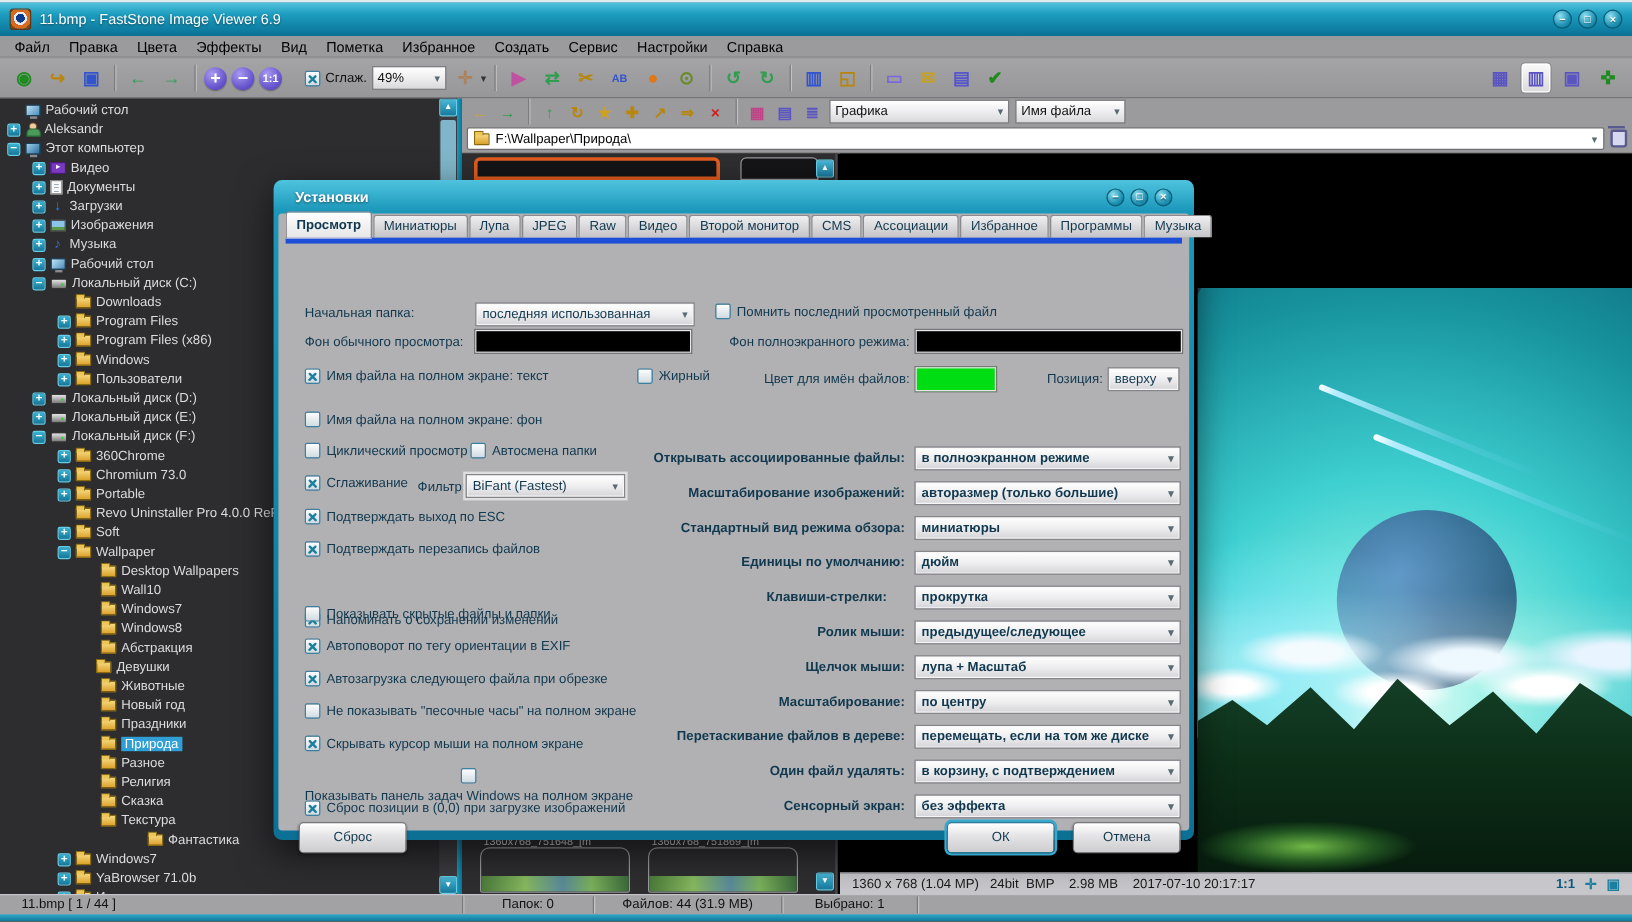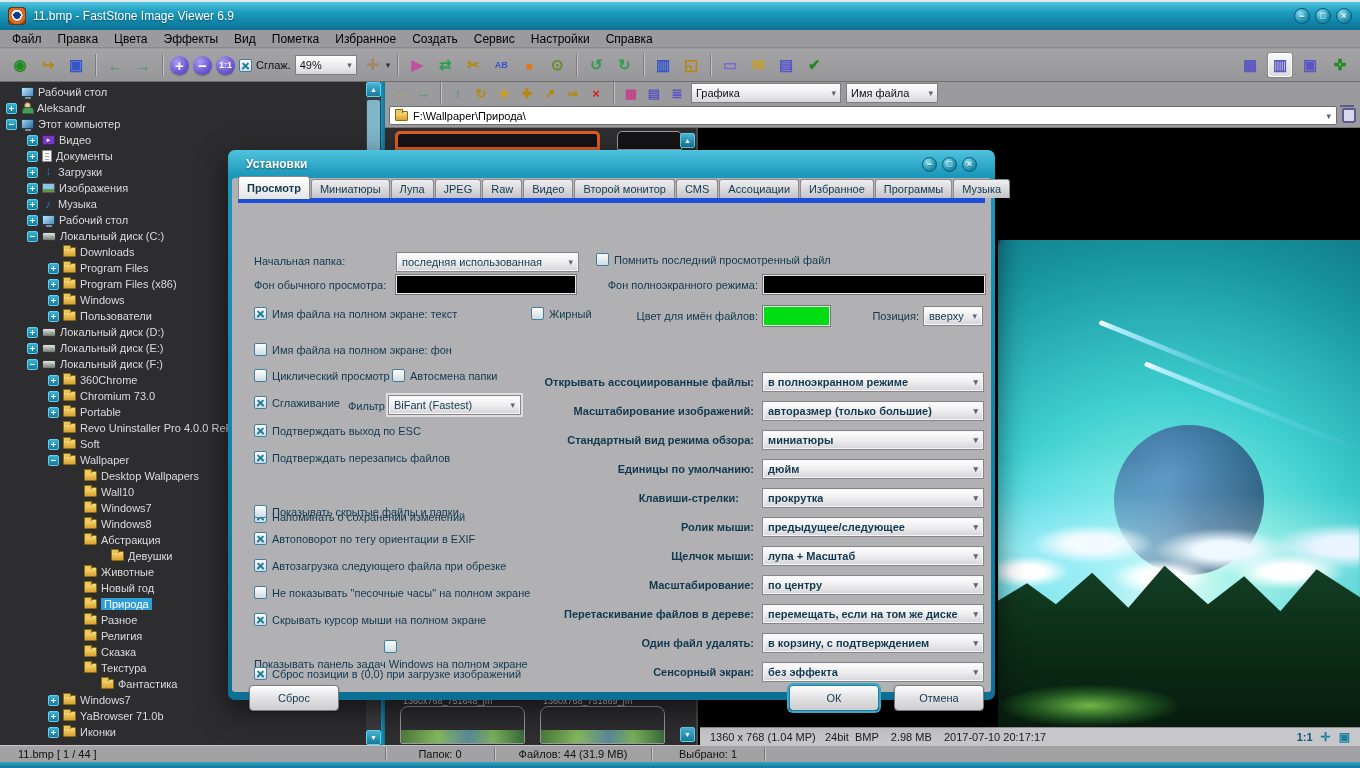--- a/index.html
+++ b/index.html
@@ -27,21 +27,21 @@
 
   .toolbar{position:absolute;left:0;top:49px;right:0;height:33px;background:linear-gradient(180deg,#a4a4a7,#97979a);
     border-bottom:1px solid #6e6e70;display:flex;align-items:center;gap:4px;padding:0 8px;}
   .chip{width:24px;height:24px;display:flex;align-items:center;justify-content:center;
     font-size:15px;font-weight:bold;border-radius:3px;}
   .chip.small{font-size:9px;}
   .chip.round{width:19px;height:19px;border-radius:50%;
     background:radial-gradient(circle at 35% 30%,#a89af0,#6a58d0 60%,#4a38a8);box-shadow:0 1px 1px rgba(0,0,0,.3);}
   .chip.active{background:linear-gradient(180deg,#fafafa,#dadada);box-shadow:inset 0 0 0 1px #fff,0 0 0 1px #85858a;}
   .tb-sep{width:1px;height:22px;background:#7c7c80;box-shadow:1px 0 0 #c2c2c6;margin:0 3px;}
-  .tb-check{display:flex;align-items:center;gap:4px;}
+  .tb-check{display:flex;align-items:center;gap:4px;margin-left:15px;}
   .tb-lbl{font-size:11px;color:#111;}
   .tb-combo{height:20px;background:linear-gradient(180deg,#ffffff,#ececee 55%,#d8d8da);
     border:1px solid #7e7e82;display:inline-flex;align-items:center;justify-content:space-between;
     padding:0 4px;font-size:11px;color:#111;}
   .combo-arr{color:#5a6a72;font-size:9px;margin-left:5px;}
   .tb-caret{font-size:9px;color:#333;margin-left:-3px;}
   .toolbar-views{margin-left:auto;display:flex;align-items:center;gap:6px;}
 
   
   .main{position:absolute;left:0;top:82px;right:0;bottom:23px;}
@@ -418,38 +418,43 @@
           <div class="trow" style="padding-left: 69px;">
             <span class="exp none"></span>
             <span class="ti i-folder"></span>
             <span class="tlabel">Windows8</span>
           </div>
           <div class="trow" style="padding-left: 69px;">
             <span class="exp none"></span>
             <span class="ti i-folder"></span>
             <span class="tlabel">Абстракция</span>
           </div>
-          <div class="trow" style="padding-left: 96px;">
+          <div class="trow" style="padding-left: 65px;">
             <span class="exp none"></span>
             <span class="ti i-folder"></span>
             <span class="tlabel">Девушки</span>
           </div>
           <div class="trow" style="padding-left: 69px;">
             <span class="exp none"></span>
             <span class="ti i-folder"></span>
             <span class="tlabel">Животные</span>
           </div>
           <div class="trow" style="padding-left: 69px;">
             <span class="exp none"></span>
             <span class="ti i-folder"></span>
             <span class="tlabel">Новый год</span>
           </div>
           <div class="trow" style="padding-left: 69px;">
             <span class="exp none"></span>
             <span class="ti i-folder"></span>
+            <span class="tlabel">Праздники</span>
+          </div>
+          <div class="trow" style="padding-left: 69px;">
+            <span class="exp none"></span>
+            <span class="ti i-folder"></span>
             <span class="tlabel sel">Природа</span>
           </div>
           <div class="trow" style="padding-left: 69px;">
             <span class="exp none"></span>
             <span class="ti i-folder"></span>
             <span class="tlabel">Разное</span>
           </div>
           <div class="trow" style="padding-left: 69px;">
             <span class="exp none"></span>
             <span class="ti i-folder"></span>
@@ -458,21 +463,21 @@
           <div class="trow" style="padding-left: 69px;">
             <span class="exp none"></span>
             <span class="ti i-folder"></span>
             <span class="tlabel">Сказка</span>
           </div>
           <div class="trow" style="padding-left: 69px;">
             <span class="exp none"></span>
             <span class="ti i-folder"></span>
             <span class="tlabel">Текстура</span>
           </div>
-          <div class="trow" style="padding-left: 86px;">
+          <div class="trow" style="padding-left: 108px;">
             <span class="exp none"></span>
             <span class="ti i-folder"></span>
             <span class="tlabel">Фантастика</span>
           </div>
           <div class="trow" style="padding-left: 48px;">
             <span class="exp">+</span>
             <span class="ti i-folder"></span>
             <span class="tlabel">Windows7</span>
           </div>
           <div class="trow" style="padding-left: 48px;">

